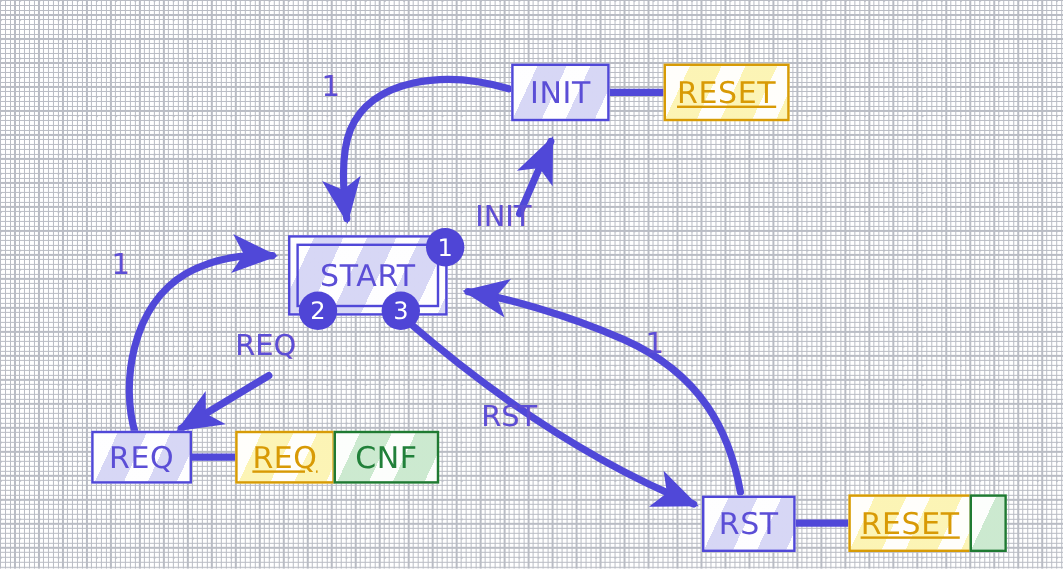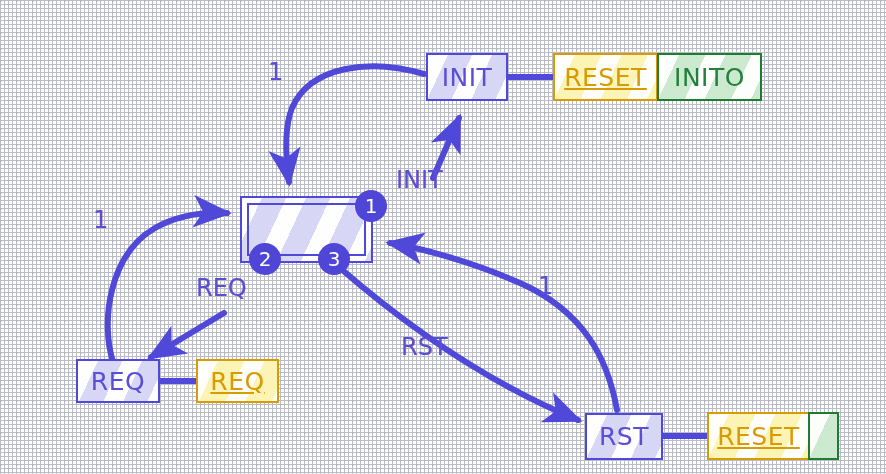--- a/index.html
+++ b/index.html
@@ -160,46 +160,47 @@
   </svg>
 
   <div class="node state" style="left:426px; top:53px; width:82px; height:48px;">
     <span>INIT</span>
   </div>
 
   <div class="node yellow" style="left:553px; top:53px; width:105px; height:48px;">
     <span>RESET</span>
   </div>
 
-  <div class="node green" style="left:657px; top:53px; width:105px; height:48px;">
-    <span>INITO</span>
-  </div>
 
   <div class="node state" style="left:240px; top:196px; width:133px; height:67px;">
     <div class="state-inner" style="left:5px; top:5px; right:5px; bottom:5px;"></div>
+    <span style="position:relative;">START</span>
   </div>
 
   <div class="badge" style="left:355px; top:190px;">
     <span>1</span>
   </div>
   <div class="badge" style="left:249px; top:243px;">
     <span>2</span>
   </div>
   <div class="badge" style="left:318px; top:243px;">
     <span>3</span>
   </div>
 
   <div class="node state" style="left:76px; top:359px; width:84px; height:44px;">
     <span>REQ</span>
   </div>
 
   <div class="node yellow" style="left:196px; top:359px; width:83px; height:44px;">
     <span>REQ</span>
   </div>
 
+  <div class="node green" style="left:278px; top:359px; width:88px; height:44px;">
+    <span>CNF</span>
+  </div>
 
   <div class="node state" style="left:585px; top:413px; width:78px; height:47px;">
     <span>RST</span>
   </div>
 
   <div class="node yellow" style="left:707px; top:412px; width:103px; height:48px;">
     <span>RESET</span>
   </div>
 
   <div class="node green" style="left:808px; top:412px; width:31px; height:48px;">

